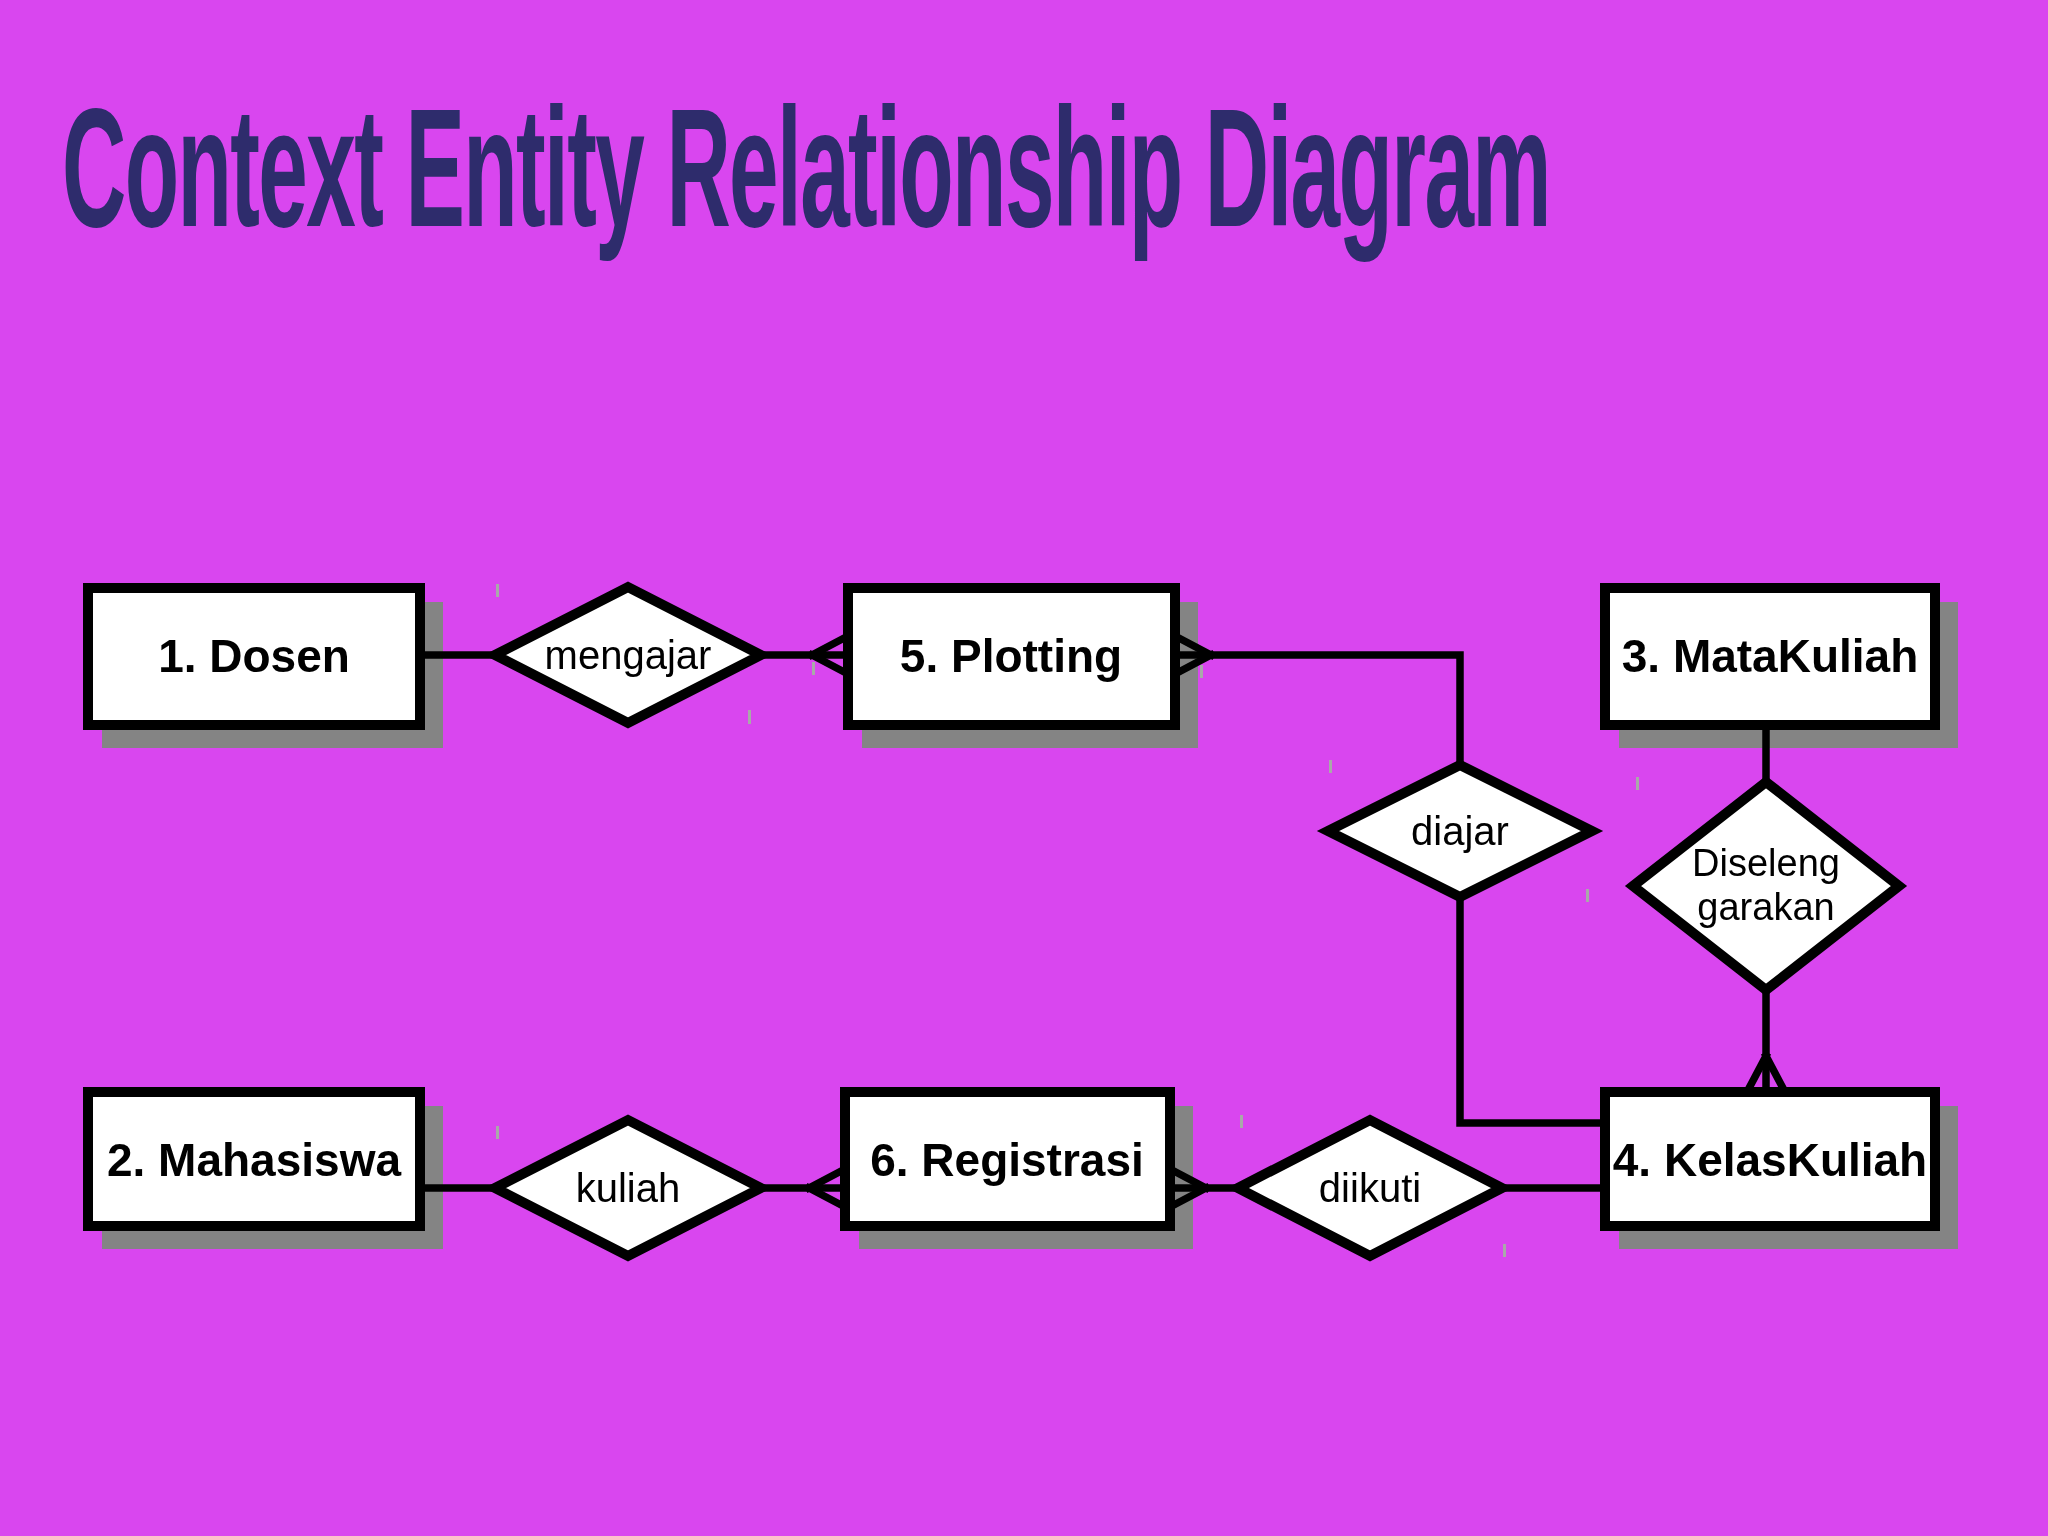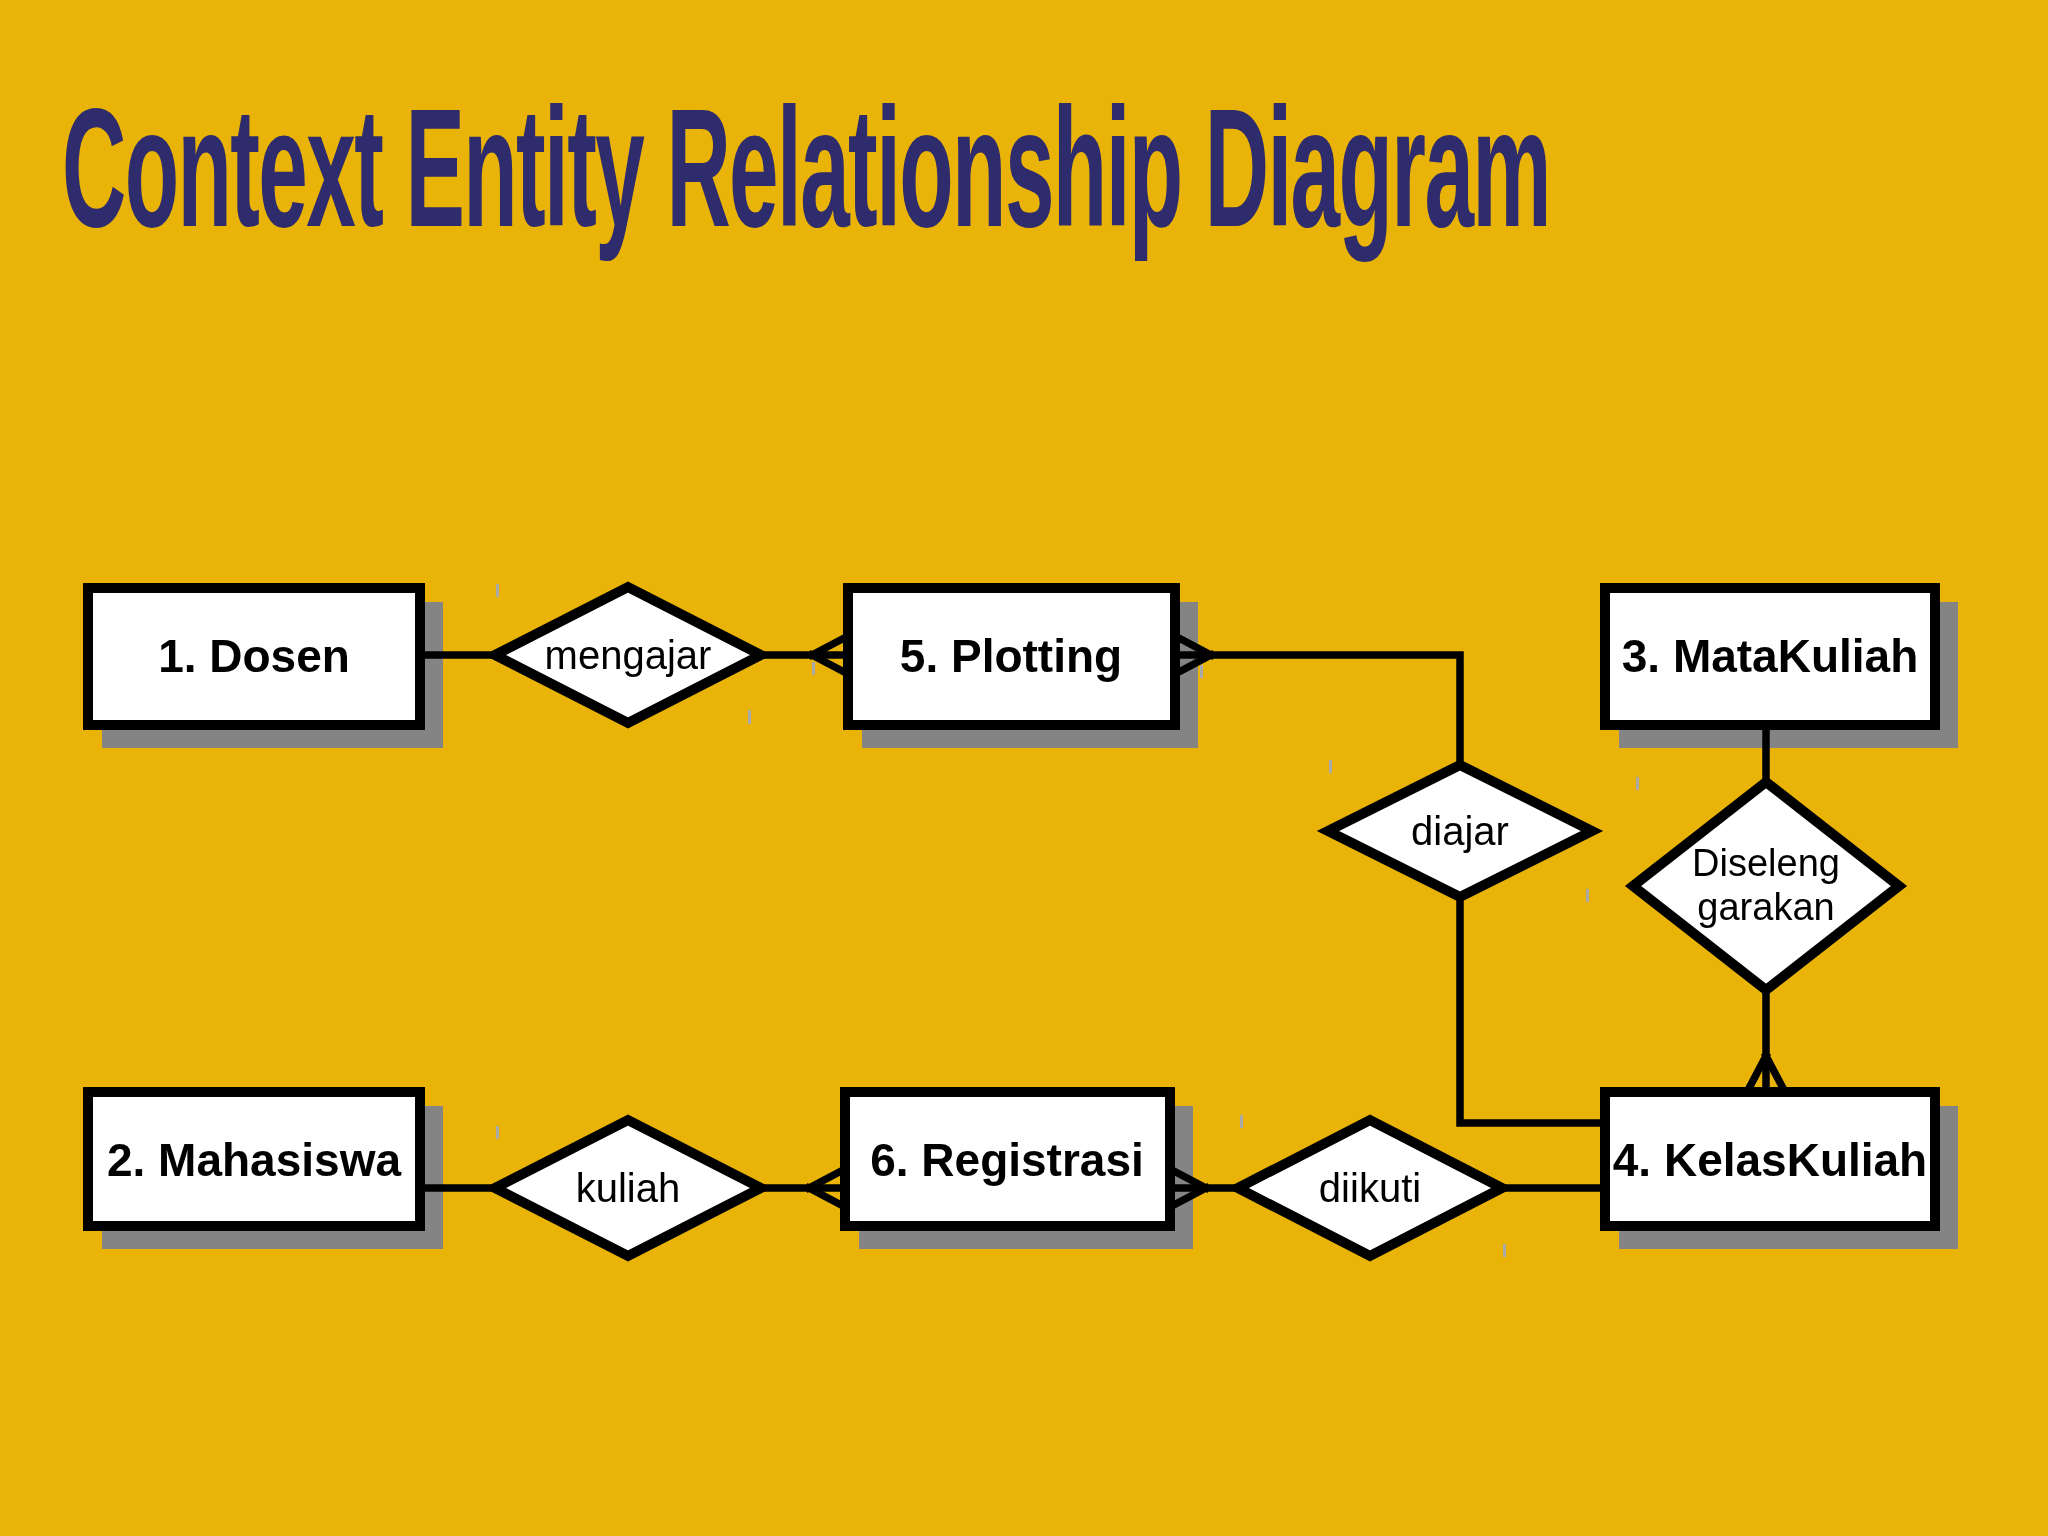--- a/index.html
+++ b/index.html
@@ -1,20 +1,20 @@
 <!DOCTYPE html>
 <html><head>
 <meta charset="utf-8">
 <style>
   html, body { margin: 0; padding: 0; background: #ffffff; }
   .stage {
     position: relative;
     width: 2048px;
     height: 1536px;
-    background: #eab308;
+    background: #d946ef;
     overflow: hidden;
     font-family: "Liberation Sans", sans-serif;
   }
   .page-title {
     position: absolute;
     left: 62px;
     top: 84px;
     margin: 0;
     font-size: 168px;
     font-weight: bold;

